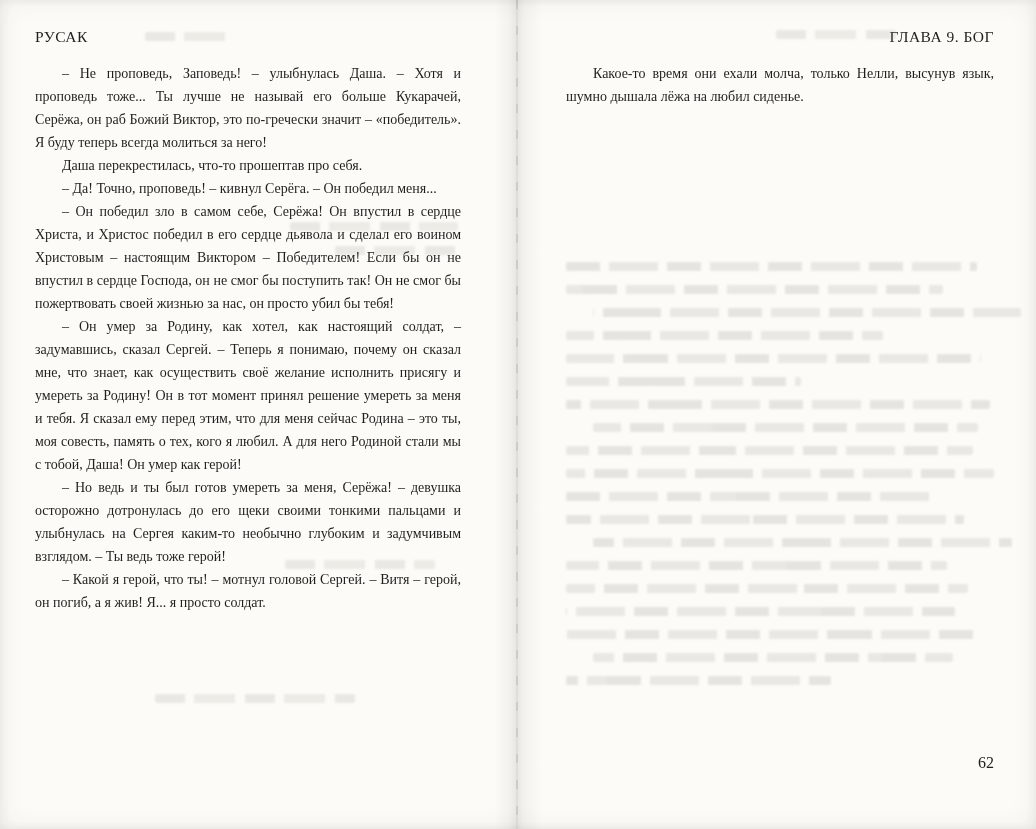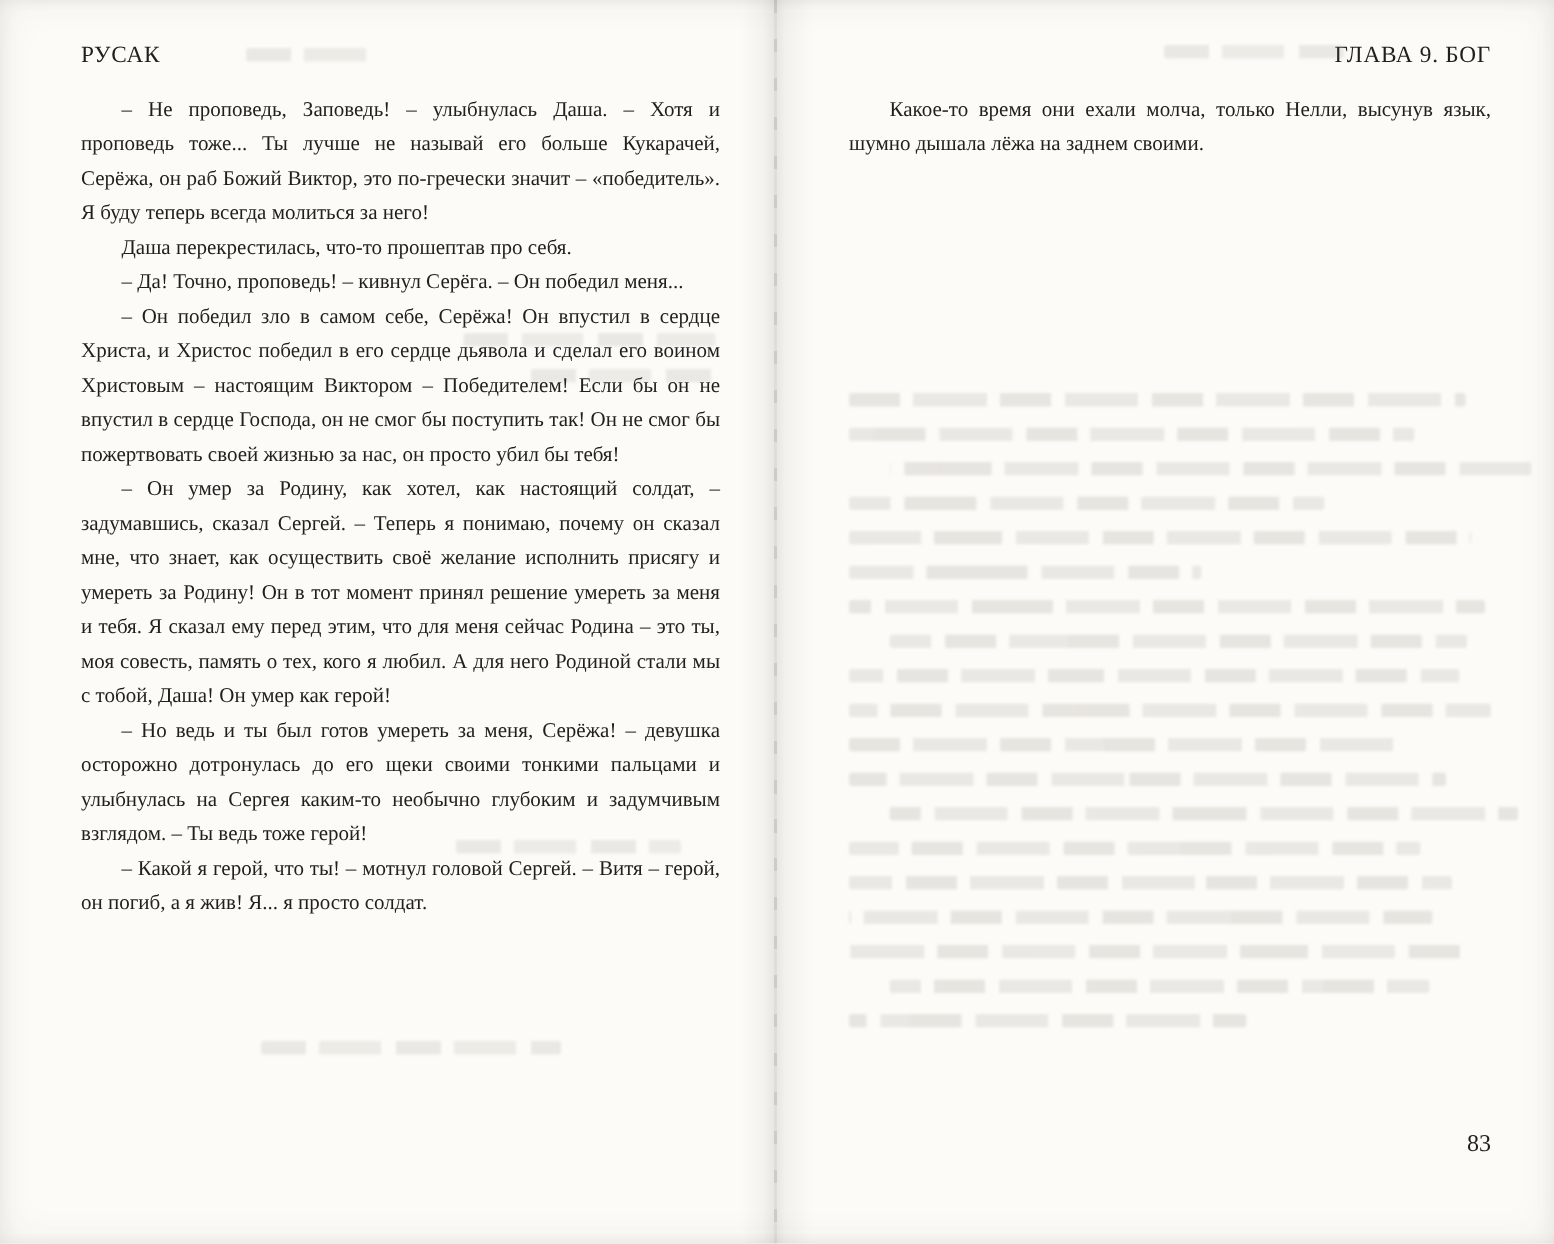--- a/index.html
+++ b/index.html
@@ -45,21 +45,21 @@
     background: repeating-linear-gradient(to bottom,
       rgba(70,65,55,0.16) 0 9px,
       rgba(70,65,55,0.05) 9px 26px);
   }
 
   .page {
     position: absolute;
     top: 0;
     height: 100%;
   }
-  .page-left  { left: 54px;  width: 426px; }
+  .page-left  { left: 35px;  width: 426px; }
   .page-right { left: 566px; width: 428px; }
 
   .running-head {
     position: absolute;
     top: 28px;
     width: 100%;
     font-size: 15.5px;
     letter-spacing: 0.5px;
     white-space: nowrap;
   }
@@ -142,21 +142,21 @@
     <div class="ghost-patch" style="left:300px; top:246px; width:126px;"></div>
     <div class="ghost-patch" style="left:250px; top:560px; width:150px;"></div>
     <div class="ghost-patch" style="left:120px; top:694px; width:200px;"></div>
 
   </div>
 
   <div class="page page-right">
     <div class="running-head align-right">ГЛАВА 9. БОГ</div>
 
     <div class="body-text">
-        <p class="para indent">Какое-то время они ехали молча, только Нелли, высунув язык, шумно дышала лёжа на заднем своими.</p>
+        <p class="para indent">Какое-то время они ехали молча, только Нелли, высунув язык, шумно дышала лёжа на любил сиденье.</p>
       </div>
 
     <div class="ghost-block" style="top:262px;">
         <div class="ghost-line" style="width: 96%; background-position: 0px 0px;"></div>
         <div class="ghost-line" style="width: 88%; background-position: 17px 0px;"></div>
         <div class="ghost-line" style="width: 100%; margin-left: 27px; background-position: 34px 0px;"></div>
         <div class="ghost-line" style="width: 74%; background-position: 51px 0px;"></div>
         <div class="ghost-line" style="width: 97%; background-position: 68px 0px;"></div>
         <div class="ghost-line" style="width: 55%; background-position: 85px 0px;"></div>
         <div class="ghost-line" style="width: 99%; background-position: 102px 0px;"></div>
@@ -168,16 +168,16 @@
         <div class="ghost-line" style="width: 98%; margin-left: 27px; background-position: 204px 0px;"></div>
         <div class="ghost-line" style="width: 89%; background-position: 221px 0px;"></div>
         <div class="ghost-line" style="width: 94%; background-position: 238px 0px;"></div>
         <div class="ghost-line" style="width: 91%; background-position: 255px 0px;"></div>
         <div class="ghost-line" style="width: 97%; background-position: 272px 0px;"></div>
         <div class="ghost-line" style="width: 84%; margin-left: 27px; background-position: 289px 0px;"></div>
         <div class="ghost-line" style="width: 62%; background-position: 306px 0px;"></div>
       </div>
     <div class="ghost-patch" style="left:210px; top:30px; width:120px;"></div>
 
-    <div class="page-number align-right">83</div>
+    <div class="page-number align-right">62</div>
   </div>
 
 </div>
 
 </body></html>

